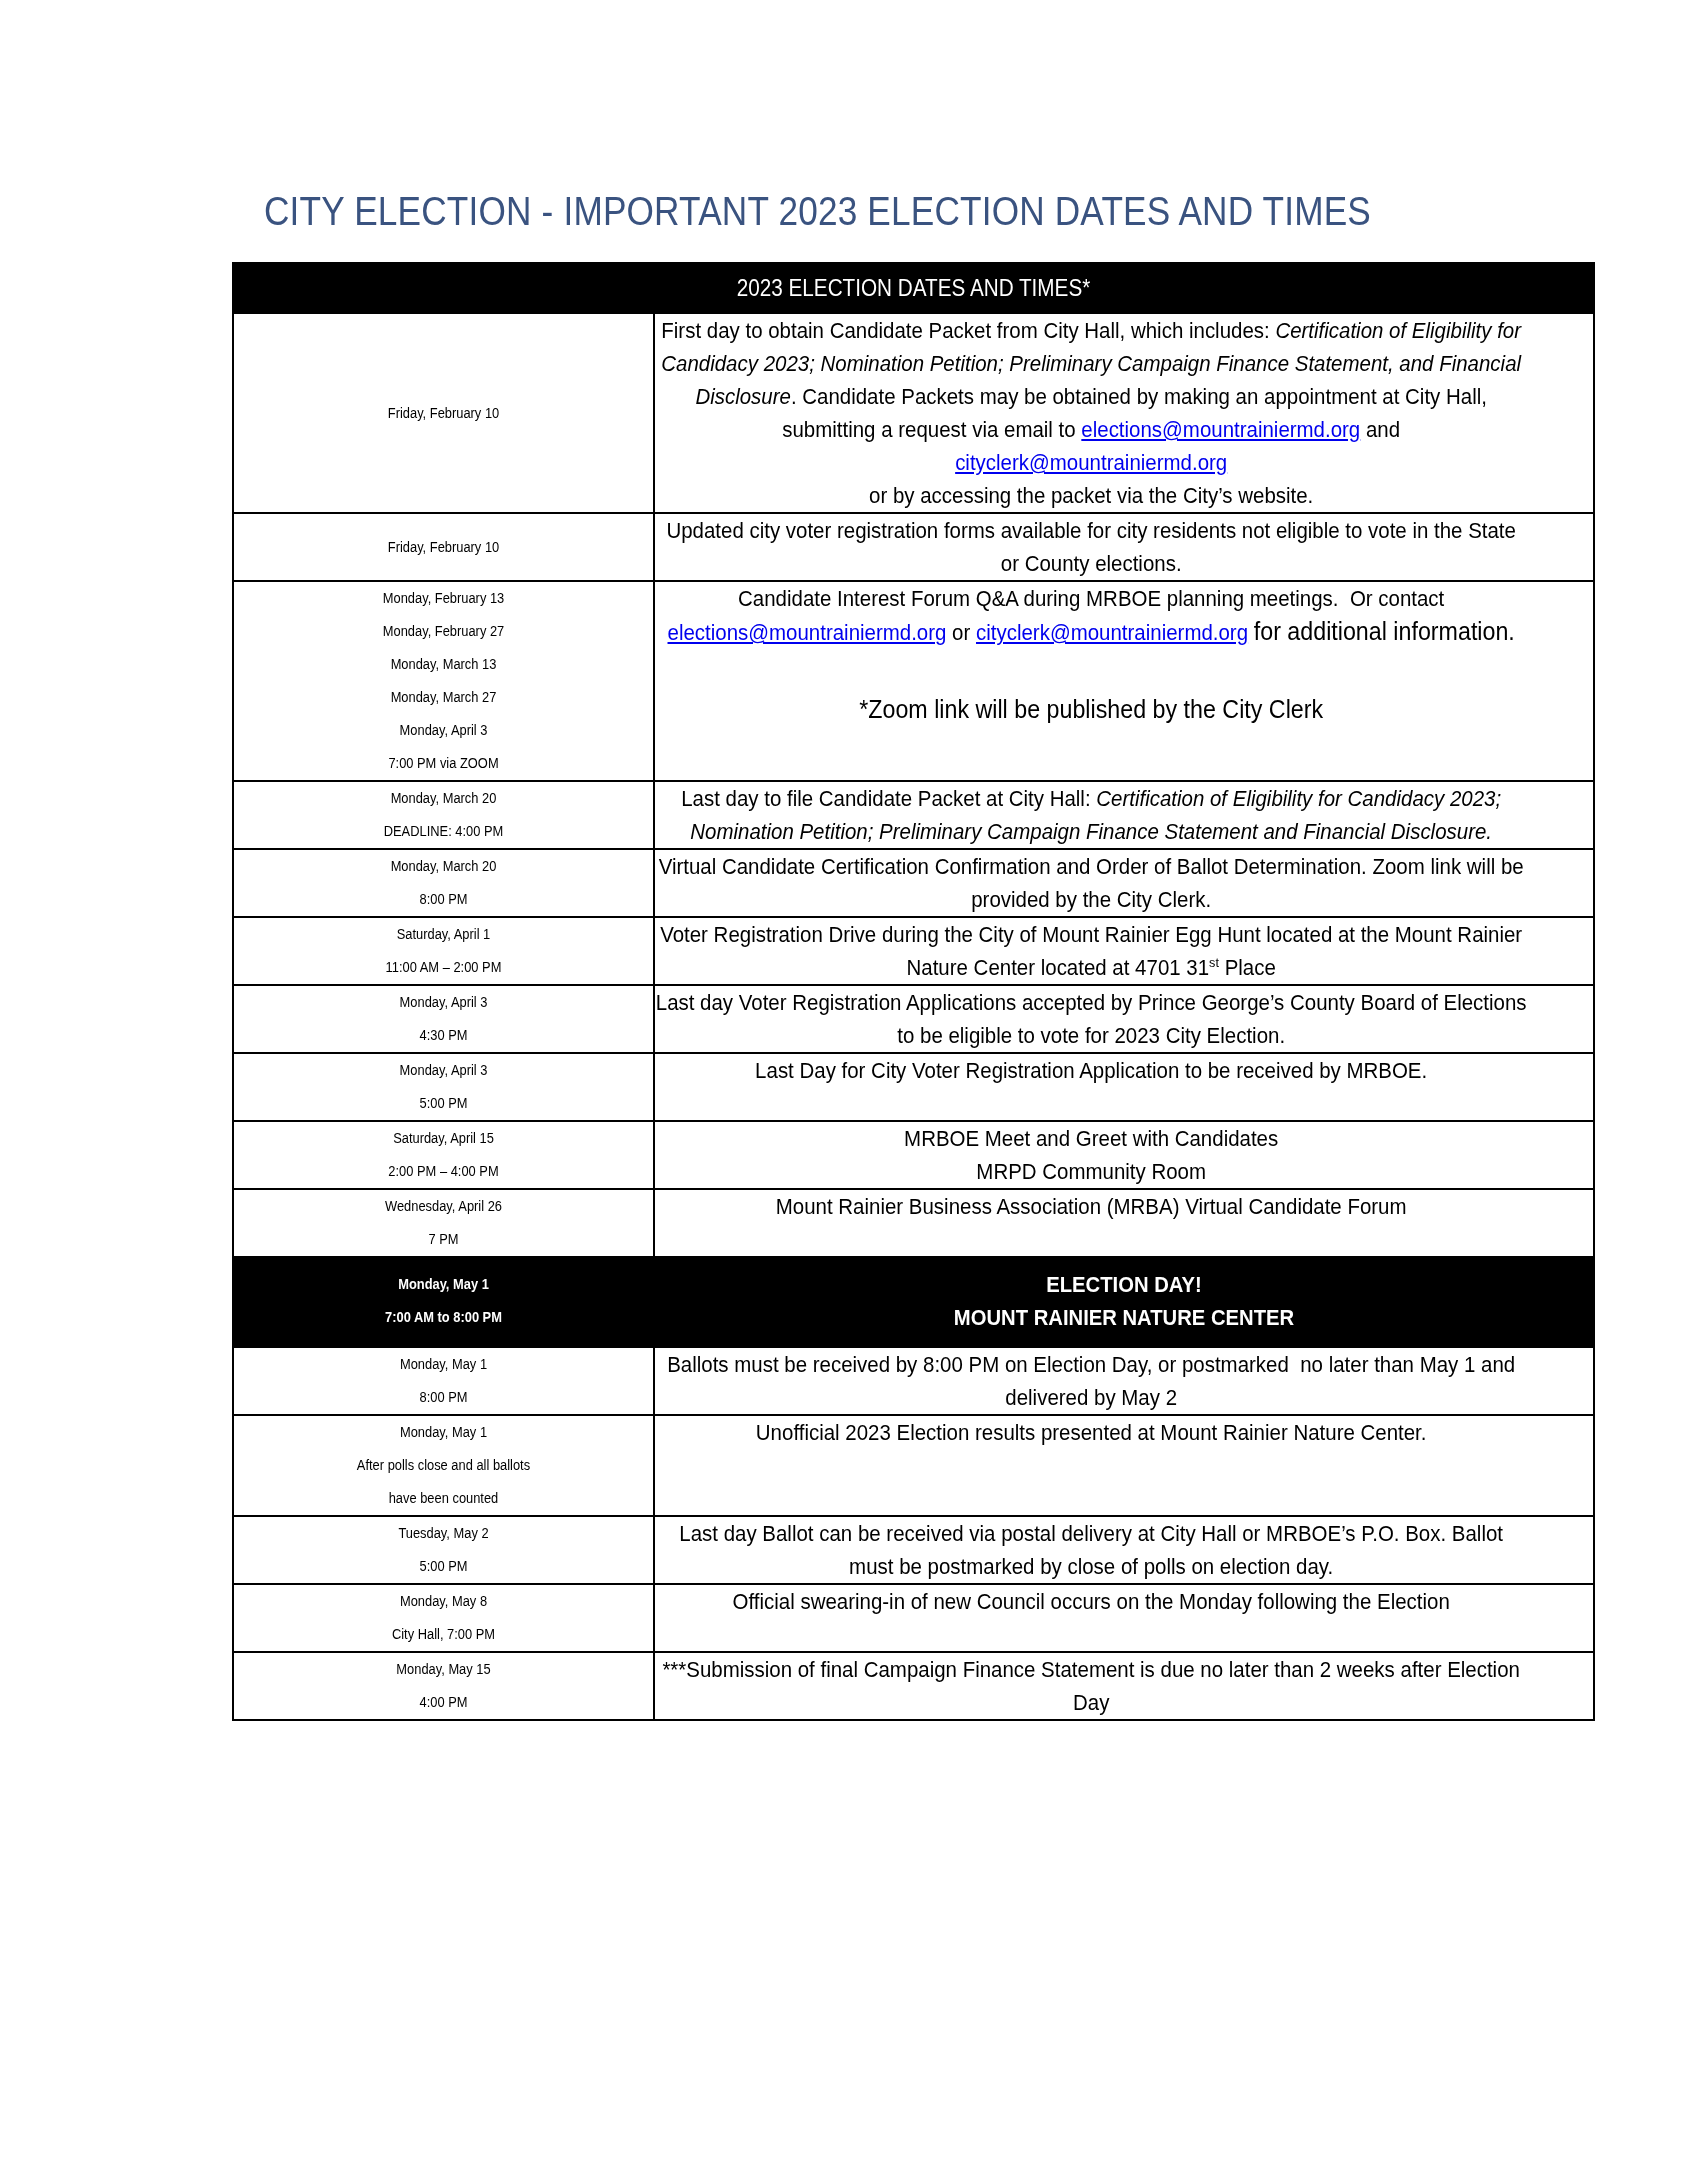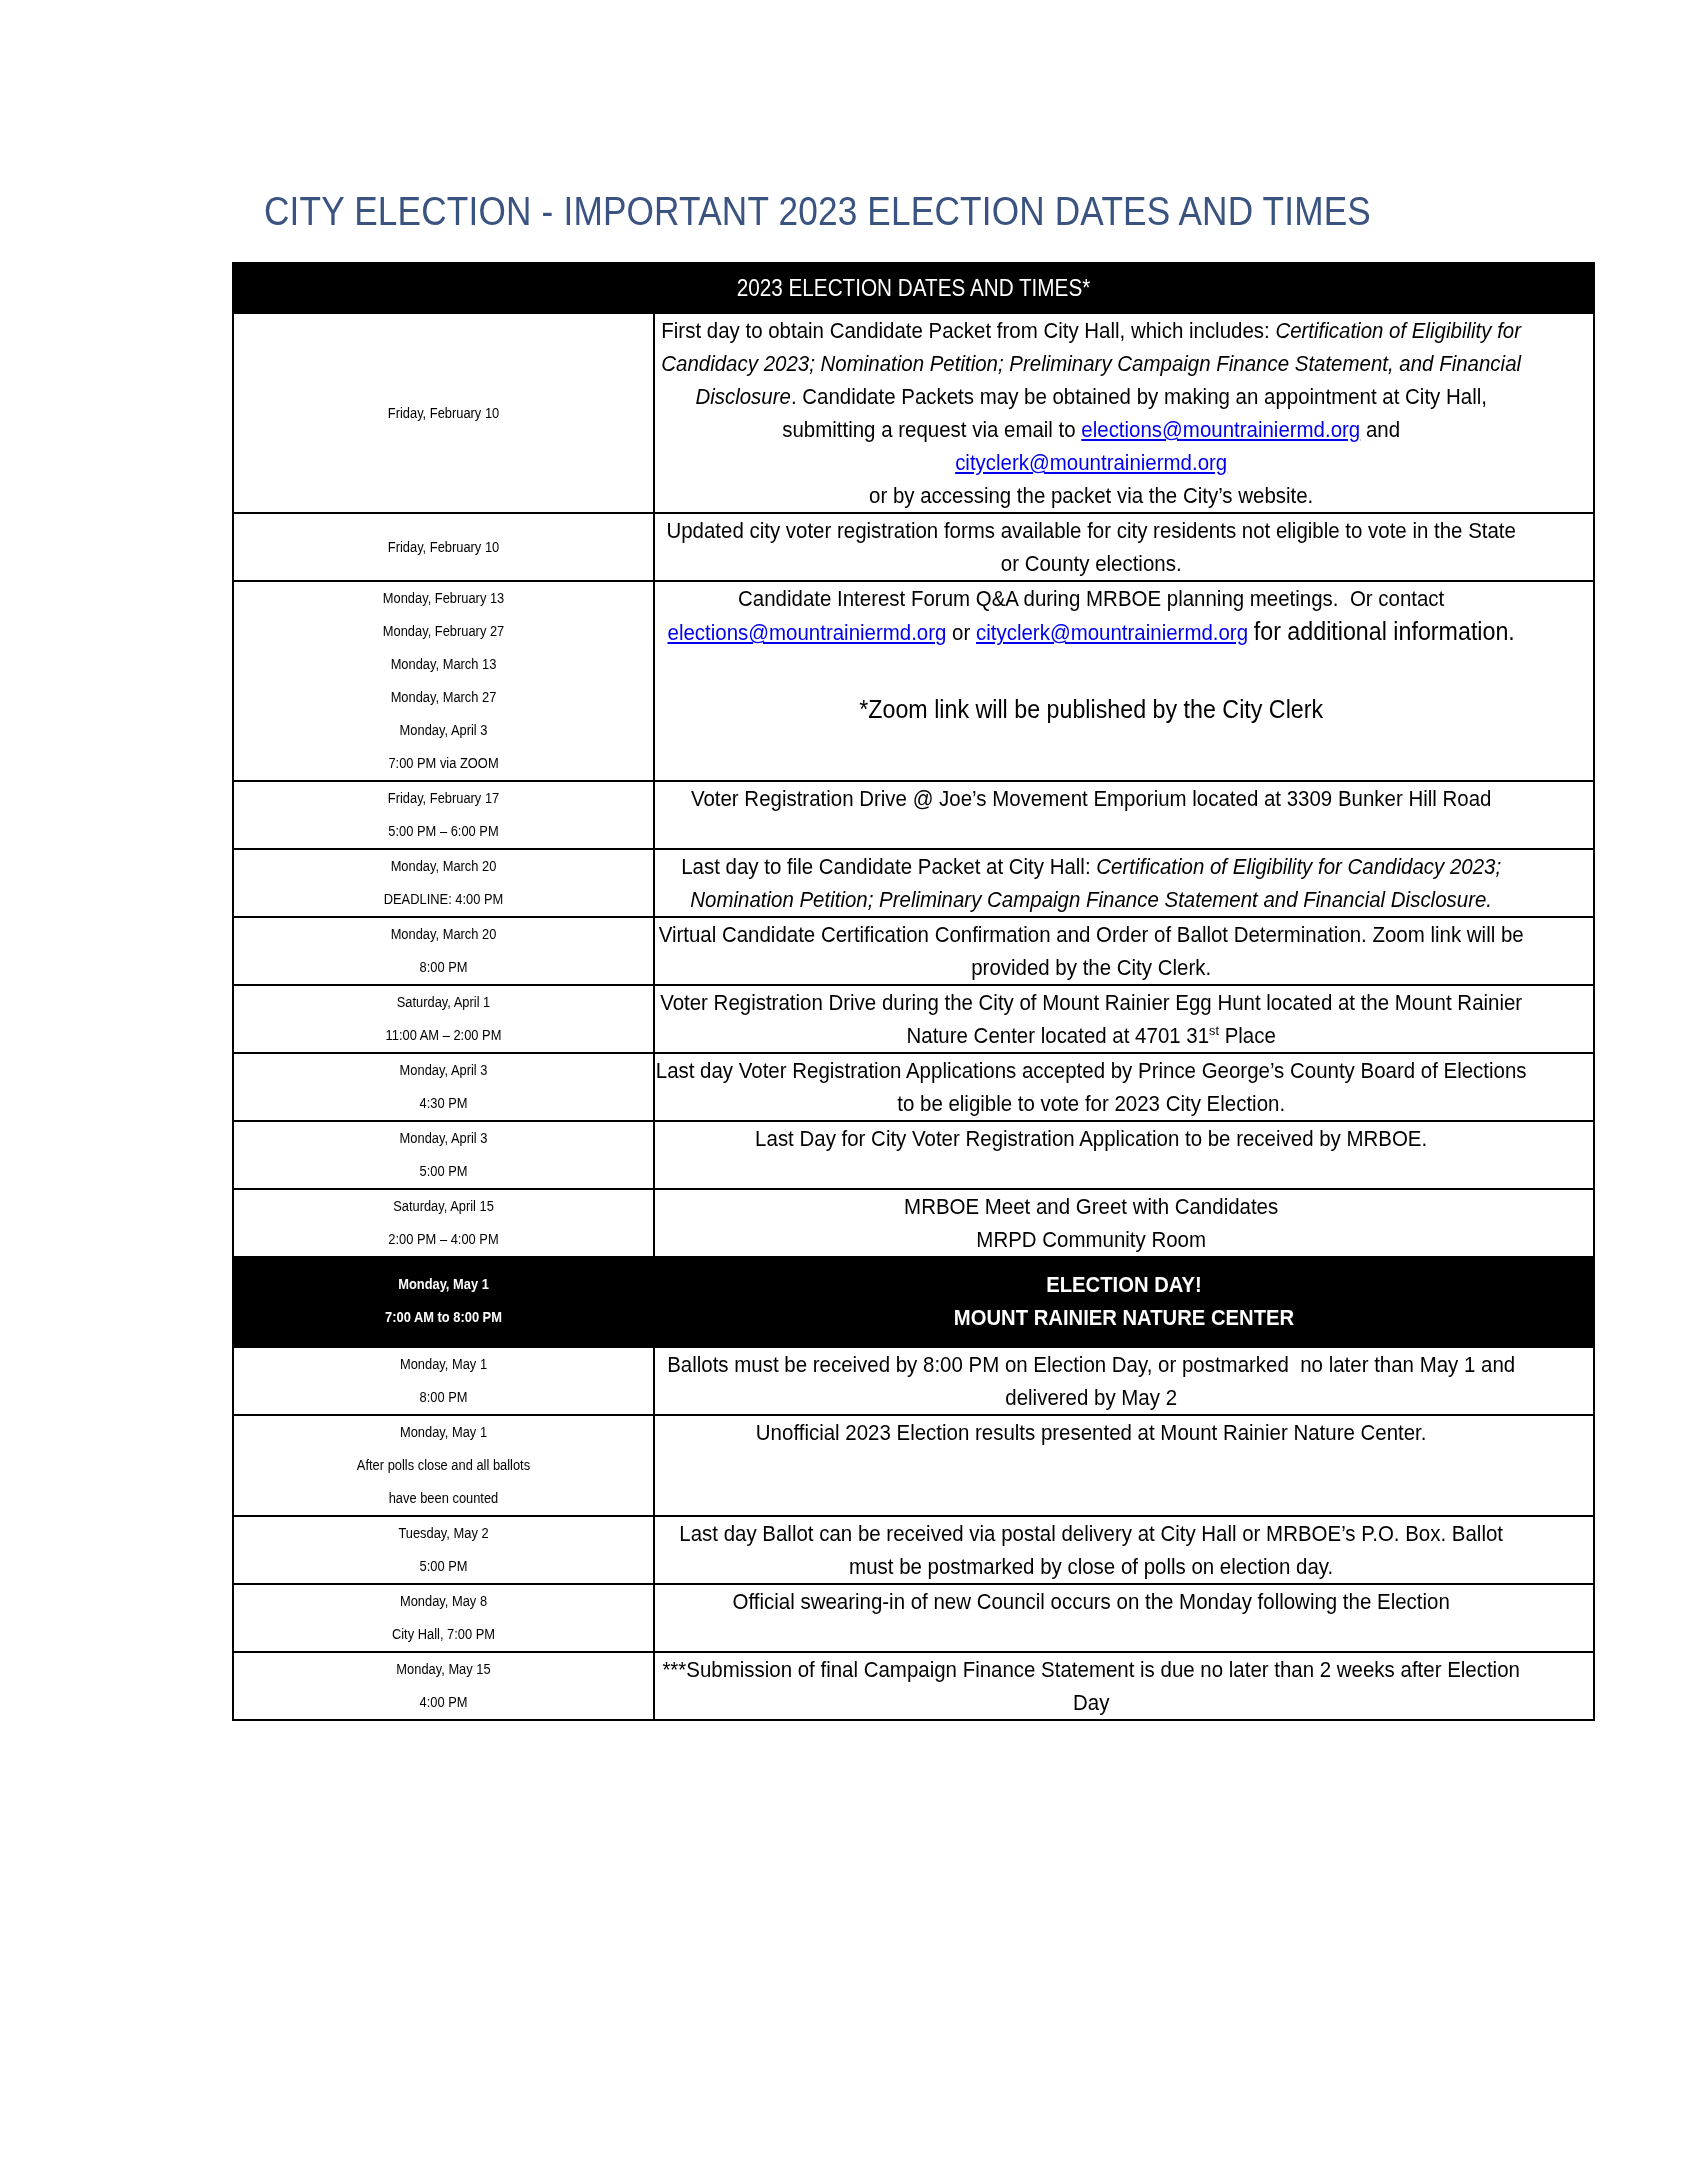--- a/index.html
+++ b/index.html
@@ -166,28 +166,20 @@
         <tr>
           <td class="cell-date vmid">
             <div class="lines">Monday, February 13<br>Monday, February 27<br>Monday, March 13<br>Monday, March 27<br>Monday, April 3<br>7:00 PM via ZOOM</div>
           </td>
           <td class="cell-desc">
             <div class="lines">Candidate Interest Forum Q&amp;A during MRBOE planning meetings.&nbsp; Or contact <a class="mail" href="#">elections@mountrainiermd.org</a> or <a class="mail" href="#">cityclerk@mountrainiermd.org</a> <span class="bigger">for additional information.</span><span class="zoomnote">*Zoom link will be published by the City Clerk</span></div>
           </td>
         </tr>
         <tr>
           <td class="cell-date vmid">
-            <div class="lines">Friday, February 17<br>5:00 PM – 6:00 PM</div>
-          </td>
-          <td class="cell-desc">
-            <div class="lines">Voter Registration Drive @ Joe’s Movement Emporium located at 3309 Bunker Hill Road</div>
-          </td>
-        </tr>
-        <tr>
-          <td class="cell-date vmid">
             <div class="lines">Monday, March 20<br>DEADLINE: 4:00 PM</div>
           </td>
           <td class="cell-desc">
             <div class="lines">Last day to file Candidate Packet at City Hall: <em class="it">Certification of Eligibility for Candidacy 2023; Nomination Petition; Preliminary Campaign Finance Statement and Financial Disclosure.</em></div>
           </td>
         </tr>
         <tr>
           <td class="cell-date vmid">
             <div class="lines">Monday, March 20<br>8:00 PM</div>
           </td>
@@ -218,20 +210,28 @@
           <td class="cell-desc">
             <div class="lines">Last Day for City Voter Registration Application to be received by MRBOE.</div>
           </td>
         </tr>
         <tr>
           <td class="cell-date vmid">
             <div class="lines">Saturday, April 15<br>2:00 PM – 4:00 PM</div>
           </td>
           <td class="cell-desc">
             <div class="lines">MRBOE Meet and Greet with Candidates<br>MRPD Community Room</div>
+          </td>
+        </tr>
+        <tr>
+          <td class="cell-date vmid">
+            <div class="lines">Wednesday, April 26<br>7 PM</div>
+          </td>
+          <td class="cell-desc">
+            <div class="lines">Mount Rainier Business Association (MRBA) Virtual Candidate Forum</div>
           </td>
         </tr>
         <tr class="blk">
           <td class="cell-date vmid">
             <div class="lines">Monday, May 1<br>7:00 AM to 8:00 PM</div>
           </td>
           <td class="cell-desc vmid">
             <div class="lines">ELECTION DAY!<br>MOUNT RAINIER NATURE CENTER</div>
           </td>
         </tr>

